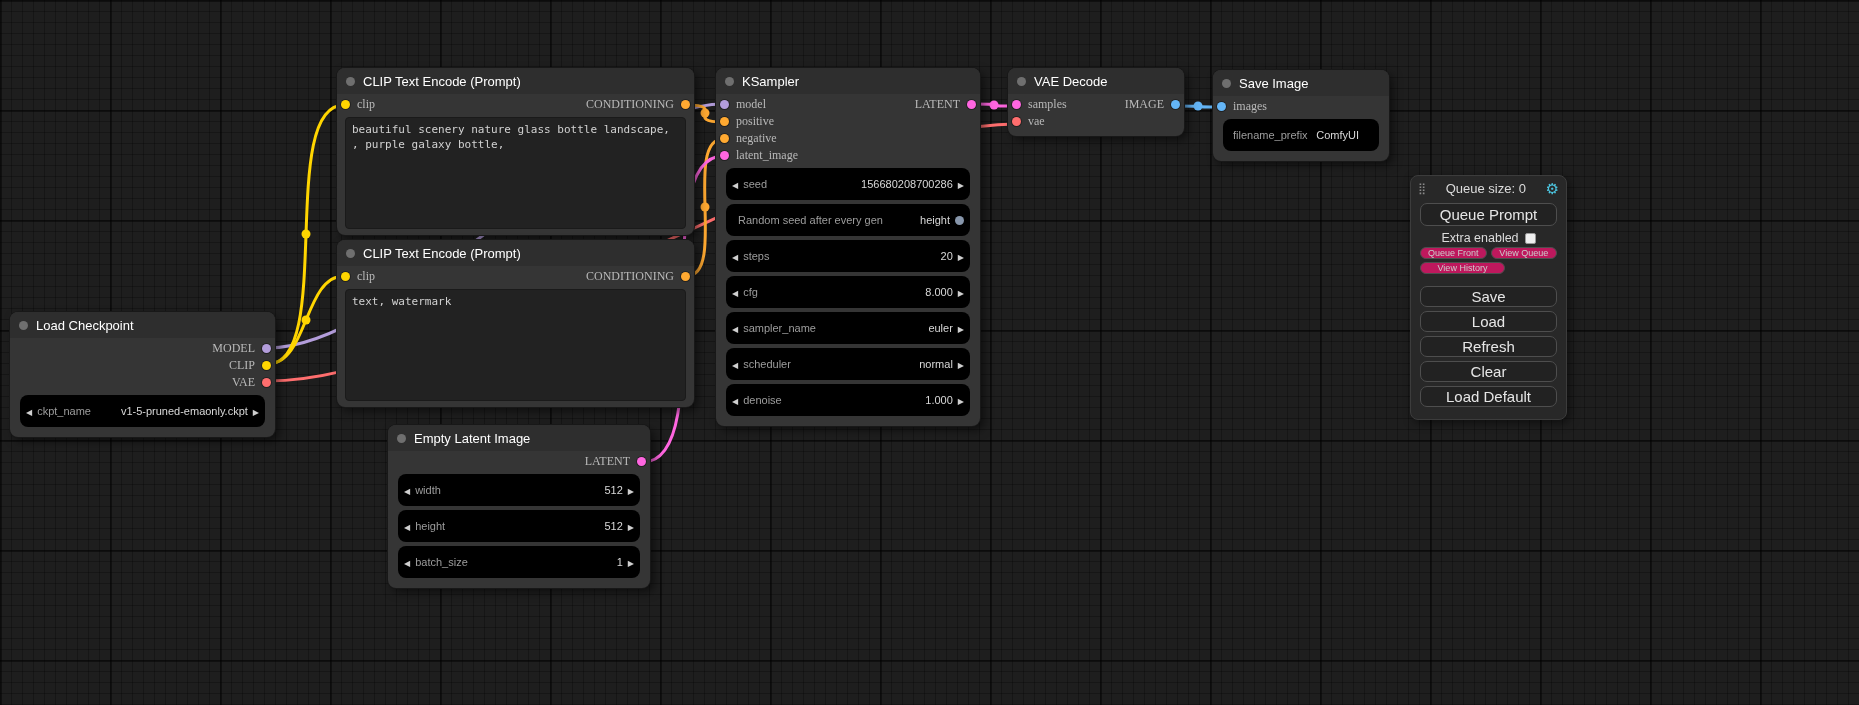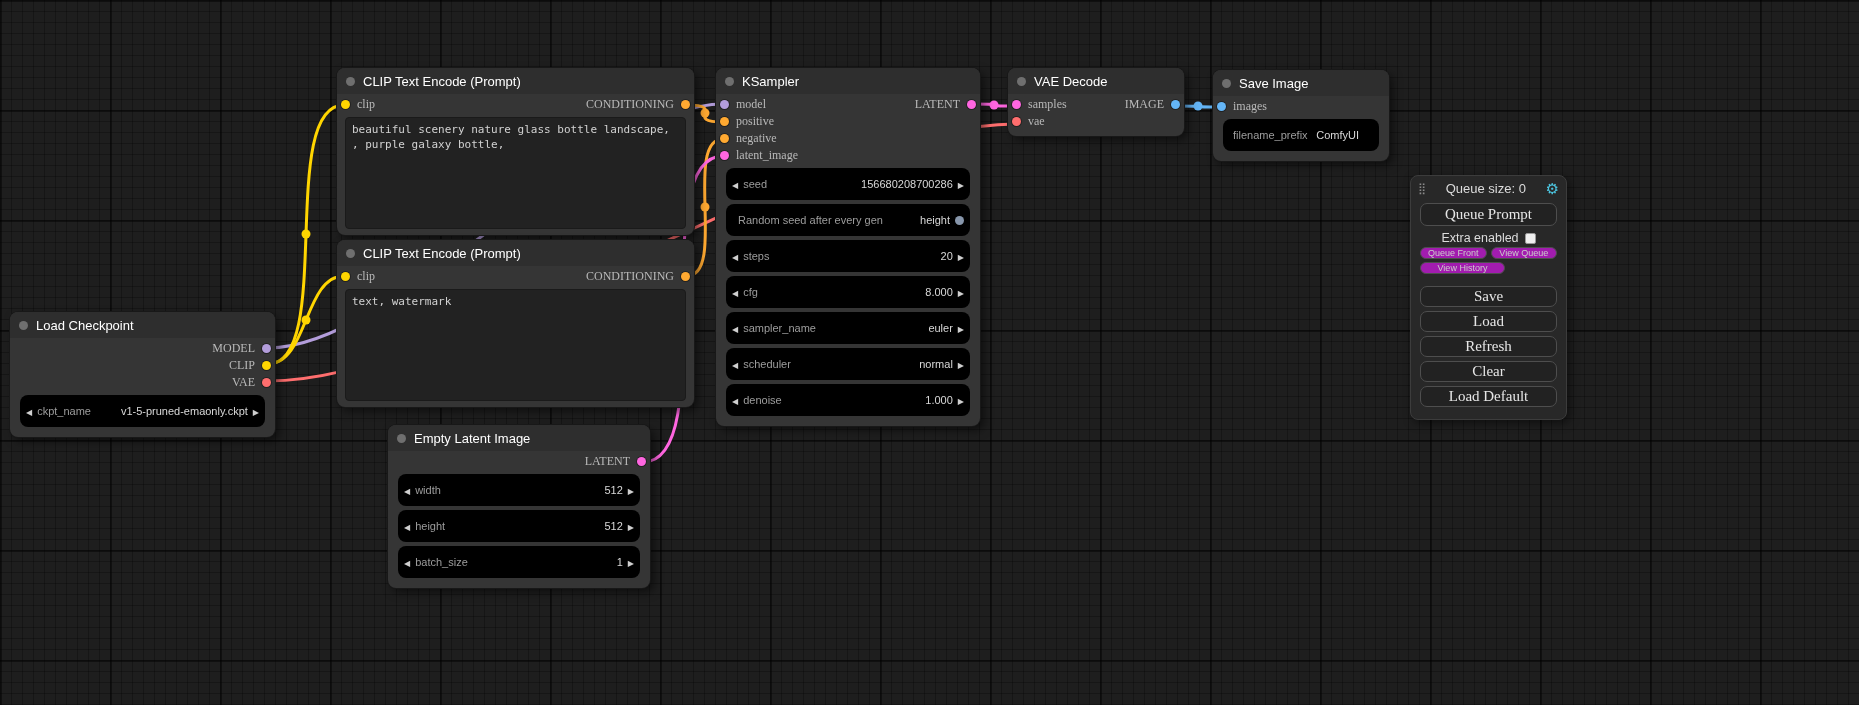--- a/index.html
+++ b/index.html
@@ -71,31 +71,31 @@
     box-shadow:3px 3px 10px rgba(0,0,0,.5); padding-bottom:8px;
   }
   .qp-header { display:flex; align-items:center; padding:5px 7px 3px 7px; }
   .drag-handle { color:#8a8a8a; font-size:11px; line-height:1; cursor:grab; }
   .qp-title { flex:1; text-align:center; font-size:13px; color:#dcdcdc; }
   .gear { color:#4cc5e0; font-size:15px; line-height:1; cursor:pointer; }
   .qp-btn {
     display:block; width:calc(100% - 18px); margin:4px auto;
     background:#222222; border:1px solid #4e4e4e; border-radius:7px;
     color:#e6e6e6; text-align:center; cursor:pointer;
-    font-family:Liberation Serif, serif;
+    font-family:Liberation Sans, sans-serif;
   }
   .qp-main { height:23px; font-size:15px; line-height:21px; }
   .big-btn { height:21px; font-size:15px; line-height:19px; }
   .extra-row { display:flex; align-items:center; justify-content:center; gap:6px; margin:5px 0 2px 0; }
   .extra-label { font-size:12.5px; color:#dcdcdc; }
   .checkbox { width:11px; height:11px; background:#efefef; border:1px solid #9a9a9a; border-radius:2px; cursor:pointer; }
   .small-row { display:flex; gap:4px; margin:2px 9px; }
   .small-btn {
     flex:1; height:12px; font-size:9px; line-height:10px;
-    background:#a21caf; border:1px solid #4e4e4e; border-radius:7px;
+    background:#be185d; border:1px solid #4e4e4e; border-radius:7px;
     color:#cccccc; text-align:center; cursor:pointer;
   }
   .small-center { display:flex; margin:3px 9px; }
   .small-center .small-btn { flex:0 0 62%; }
   .btn-stack { margin-top:12px; }
 </style>
 </head>
 <body>
 
 <svg class="wire-layer" width="1859" height="705" viewBox="0 0 1859 705">

